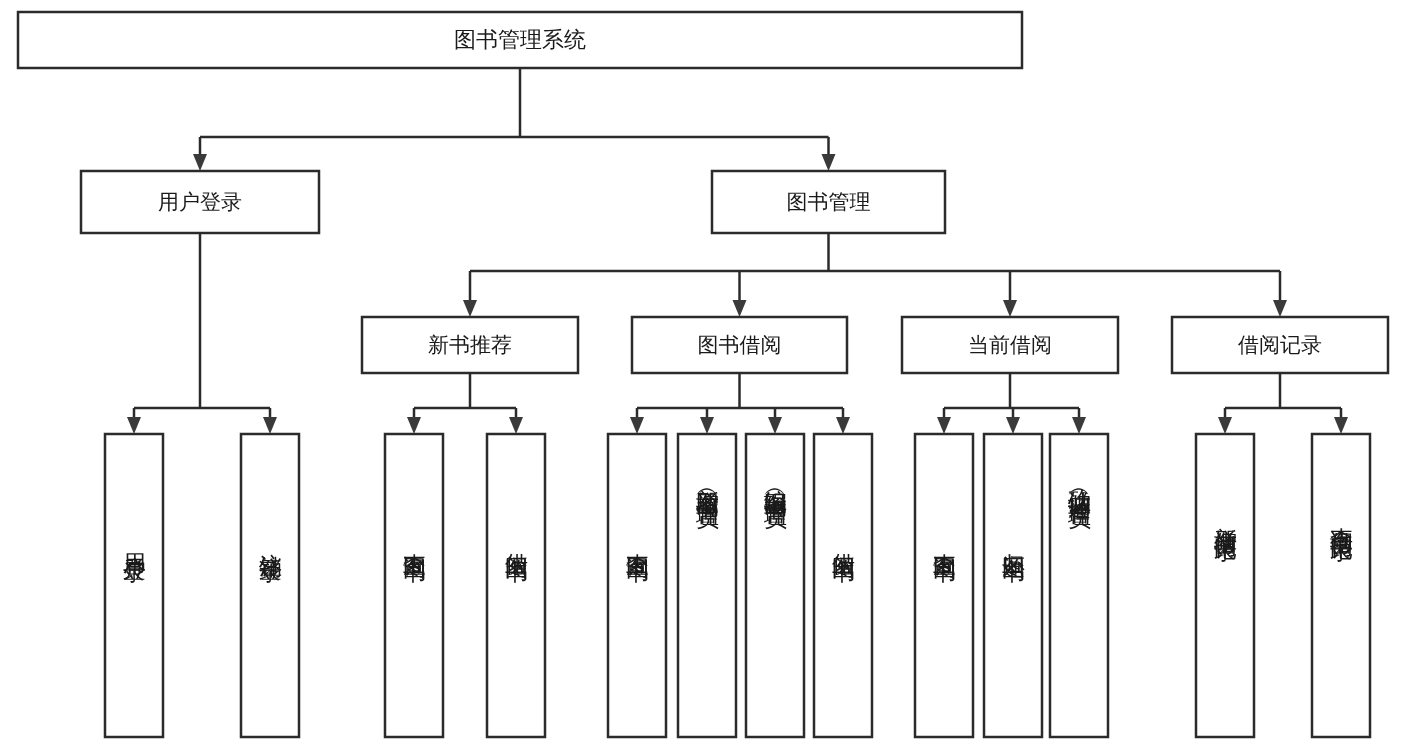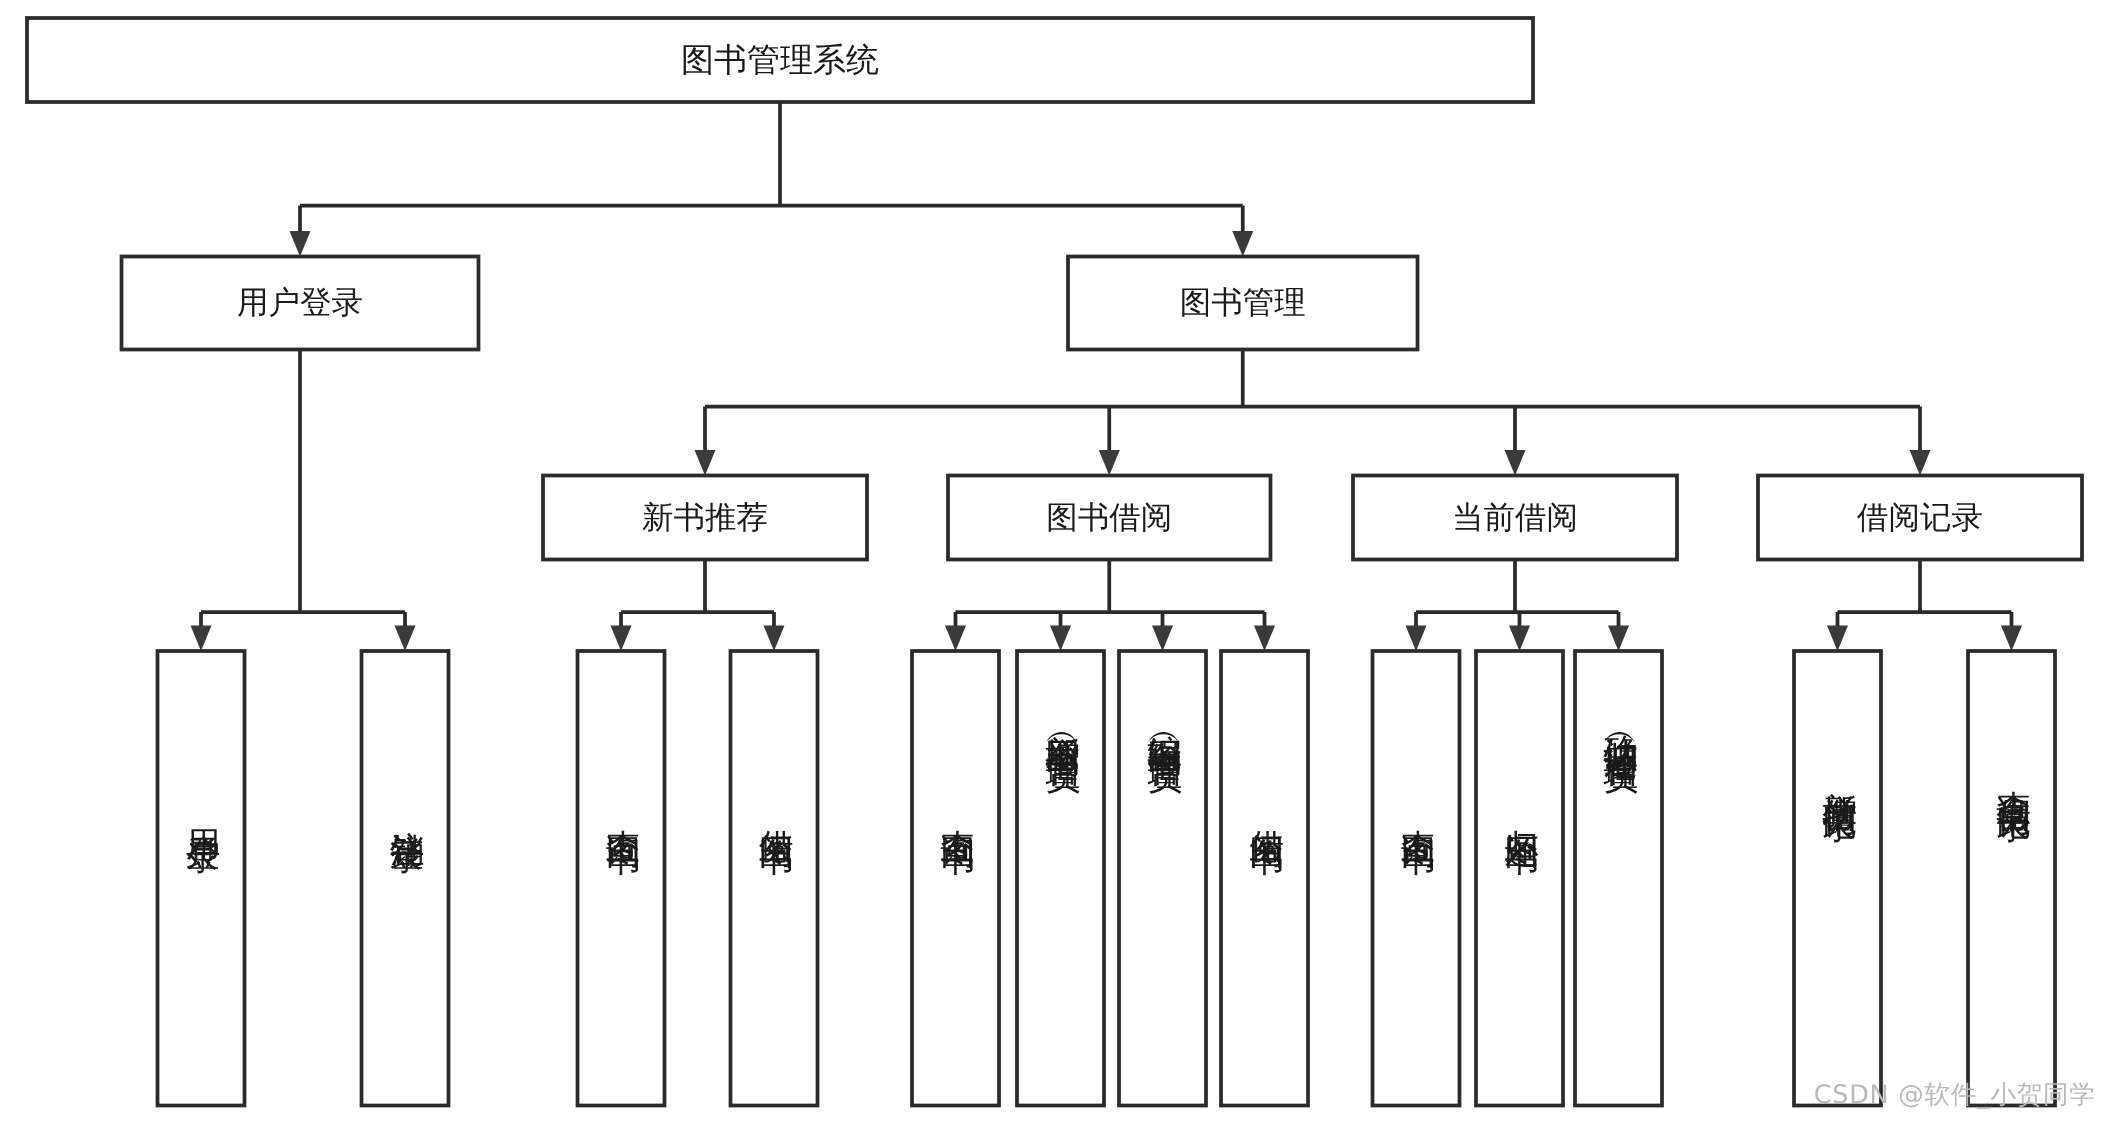--- a/index.html
+++ b/index.html
@@ -244,14 +244,13 @@
       <div class="vlabel-wrap" style="left: 1050px; top: 434px; width: 58px; height: 303px; padding-top: 36.75px; box-sizing: border-box;">
         <span class="vlabel-text">确认归还（管理员）</span>
       </div>
       <div class="vlabel-wrap" style="left: 1196px; top: 434px; width: 58px; height: 303px; padding-top: 75px; box-sizing: border-box;">
         <span class="vlabel-text">新增借阅记录</span>
       </div>
       <div class="vlabel-wrap" style="left: 1312px; top: 434px; width: 58px; height: 303px; padding-top: 75px; box-sizing: border-box;">
         <span class="vlabel-text">查询借阅记录</span>
       </div>
     </div>
-  <div class="watermark">CSDN @软件_小贺同学</div>
 </div>
 
 </body></html>

